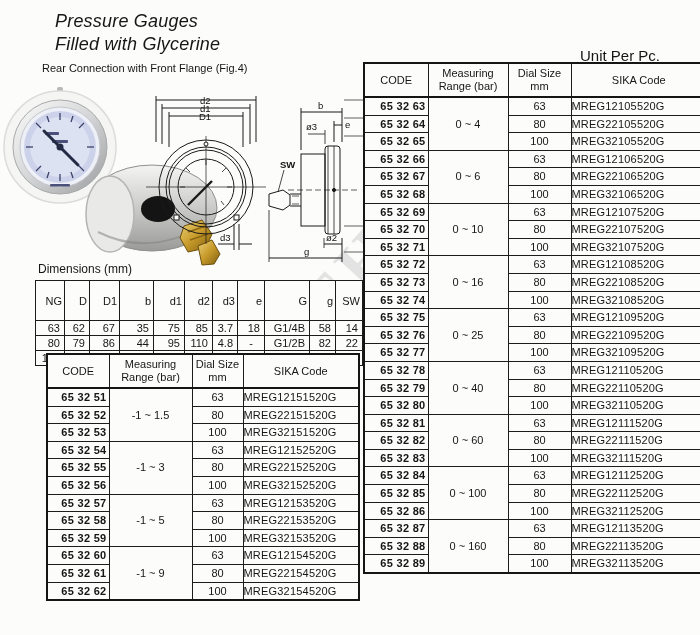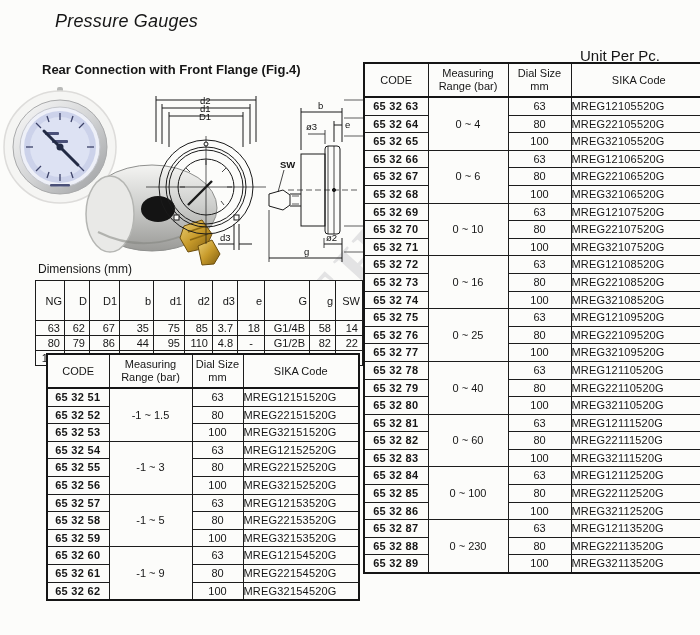--- a/index.html
+++ b/index.html
@@ -4,21 +4,21 @@
 <style>
   html,body{margin:0;padding:0;}
   body{
     width:700px;height:635px;position:relative;overflow:hidden;
     background:#fcfcfa;color:#161616;
     font-family:"Liberation Sans","DejaVu Sans",sans-serif;
   }
   .abs{position:absolute;}
   
   .title{left:55px;top:10px;font-size:18px;line-height:23px;font-weight:normal;font-style:italic;letter-spacing:.2px;}
-  .subtitle{left:42px;top:62px;font-size:13px;font-weight:bold;}
+  .subtitle{left:42px;top:62px;font-size:11px;font-weight:normal;}
   .unit-label{top:47px;right:40px;font-size:15px;}
   .dims-label{left:38px;top:262px;font-size:12px;}
   
   .watermark{
     left:110px;top:270px;width:420px;text-align:center;
     font-family:"Liberation Serif","DejaVu Serif",serif;
     font-size:66px;font-weight:bold;letter-spacing:10px;
     color:rgba(130,132,138,0.20);
     transform:rotate(-48deg);transform-origin:center center;
     pointer-events:none;white-space:nowrap;
@@ -29,33 +29,34 @@
   
   .dims{left:35px;top:280px;width:311px;}
   .dims th{height:15px;font-weight:normal;text-align:right;padding:12px 2px;}
   .dims td{height:14px;text-align:right;padding:0 4px 0 1px;}
   .dims td.ctr{text-align:center;padding:0 2px;}
   .dims{border:1.5px solid #1c1c1c;}
   
   .codes{border:2px solid #151515;margin-left:11px;}
   .codes th{font-weight:normal;text-align:center;padding:2px 1px;height:28px;white-space:normal;line-height:13px;border-bottom:2px solid #151515;}
   .codes td{height:16.6px;line-height:16.6px;padding:0 2px;text-align:center;}
-  .codes td.code{font-weight:bold;text-align:center;padding-left:1px;letter-spacing:.3px;}
+  .codes td.code{font-weight:bold;text-align:right;padding-left:1px;letter-spacing:.3px;}
   .codes td.sika{text-align:left;padding-left:0;letter-spacing:.2px;}
   .codes tr.group-start td{border-top:1.8px solid #151515;}
   .t-left{left:35px;top:353px;width:312px;}
   .t-right{left:352px;top:62px;width:343px;}
   
   .photo{pointer-events:none;}
 </style>
 </head>
 <body>
 
 <div class="abs title">
   <div>Pressure Gauges</div>
+  <div>Filled with Glycerine</div>
 </div>
 <div class="abs subtitle">Rear Connection with Front Flange (Fig.4)</div>
 <div class="abs unit-label">Unit Per Pc.</div>
 
 <div class="abs watermark">SCB THAI</div>
 
 <svg class="abs photo" style="left:0px;top:84px;" width="120" height="122" viewBox="0 0 120 122">
   <defs>
     <linearGradient id="chrome" x1="0" y1="0" x2="1" y2="1">
       <stop offset="0" stop-color="#fbfbfb"></stop>
@@ -507,21 +508,21 @@
         <td class="dial">80</td>
         <td class="sika">MREG22112520G</td>
       </tr>
       <tr>
         <td class="code">65 32 86</td>
         <td class="dial">100</td>
         <td class="sika">MREG32112520G</td>
       </tr>
       <tr class="group-start">
         <td class="code">65 32 87</td>
-        <td class="range" rowspan="3">0 ~ 230</td>
+        <td class="range" rowspan="3">0 ~ 160</td>
         <td class="dial">63</td>
         <td class="sika">MREG12113520G</td>
       </tr>
       <tr>
         <td class="code">65 32 88</td>
         <td class="dial">80</td>
         <td class="sika">MREG22113520G</td>
       </tr>
       <tr>
         <td class="code">65 32 89</td>

